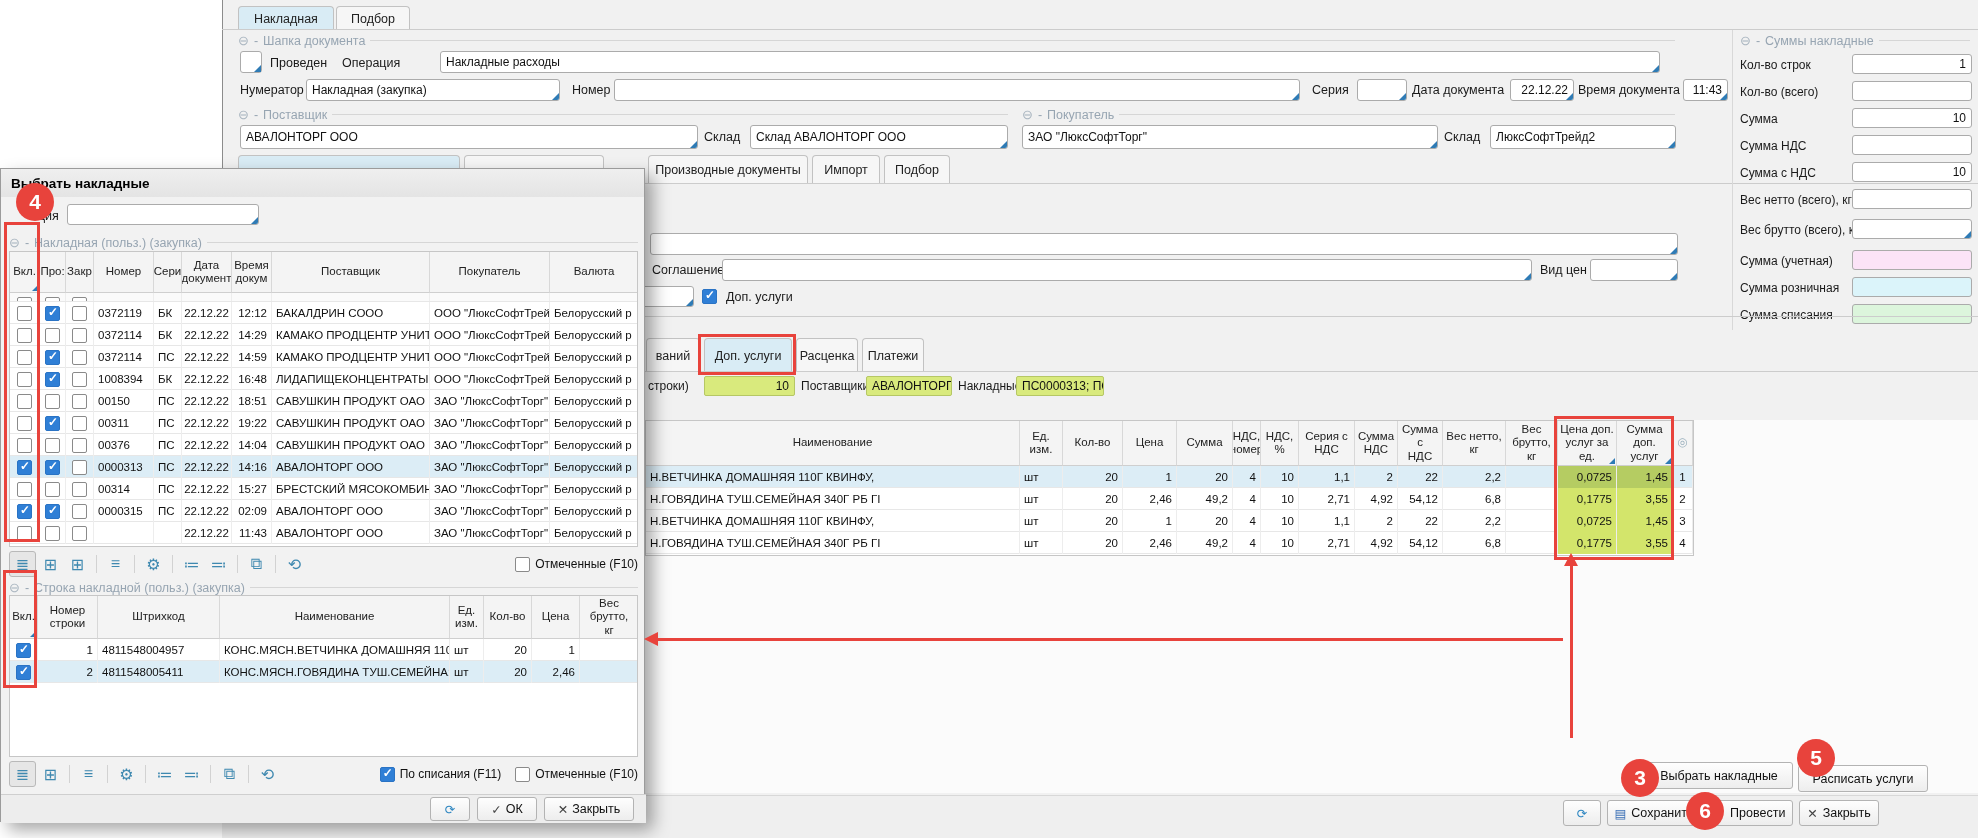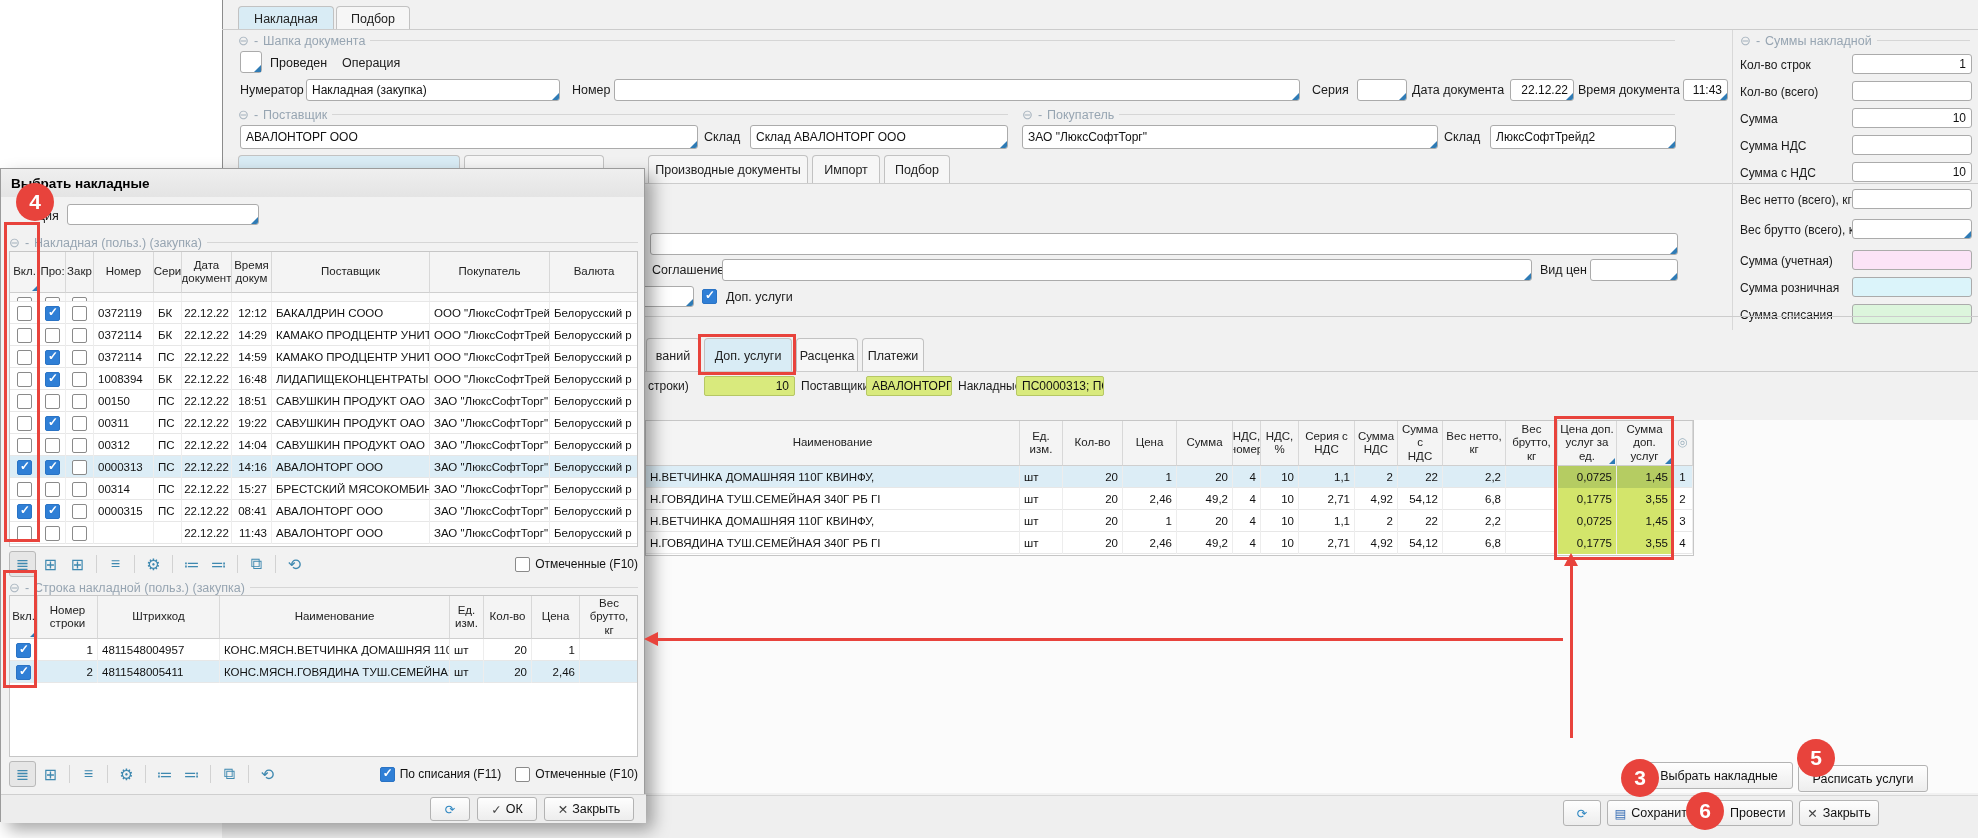--- a/index.html
+++ b/index.html
@@ -84,20 +84,21 @@
   <div class="grp" style="left:238px;top:33px;width:1437px;">
     <span class="gico">⊖</span>
       <span>-</span>
     <span>Шапка документа</span>
       <span class="ln"></span>
     </div>
 
   <div class="cbf" style="left:240px;top:51px;"></div>
   <div class="lbl" style="left:270px;top:56px;">Проведен</div>
   <div class="lbl" style="left:342px;top:56px;">Операция</div>
+  <div class="fld corner" style="left:440px;top:51px;width:1220px;height:22px;">Накладные расходы</div>
 
   <div class="lbl" style="left:240px;top:83px;">Нумератор</div>
   <div class="fld corner" style="left:306px;top:79px;width:254px;height:22px;">Накладная (закупка)</div>
   <div class="lbl" style="left:572px;top:83px;">Номер</div>
   <div class="fld corner" style="left:614px;top:79px;width:686px;height:22px;"></div>
   <div class="lbl" style="left:1312px;top:83px;">Серия</div>
   <div class="fld corner" style="left:1357px;top:79px;width:50px;height:22px;"></div>
   <div class="lbl" style="left:1412px;top:83px;">Дата документа</div>
   <div class="fld corner r" style="left:1510px;top:79px;width:64px;height:22px;">22.12.22</div>
   <div class="lbl" style="left:1578px;top:83px;">Время документа</div>
@@ -133,21 +134,21 @@
     </div>
   <div class="tab" style="left:884px;top:155px;width:66px;height:28px;">
     <span>Подбор</span>
     </div>
   <div class="hline" style="left:222px;top:183px;width:1756px;"></div>
 
   <div class="abs" style="left:1732px;top:30px;width:1px;height:300px;background:#d8d8d8;"></div>
   <div class="grp" style="left:1740px;top:33px;width:230px;">
     <span class="gico">⊖</span>
       <span>-</span>
-    <span>Суммы накладной</span>
+    <span>Суммы накладные</span>
       <span class="ln"></span>
     </div>
   <div id="totals">
       <div class="lbl" style="left: 1740px; top: 58px; font-size: 12px;">Кол-во строк</div>
       <div class="fld r" style="left: 1852px; top: 54px; width: 120px; height: 20px; background: rgb(255, 255, 255);">1</div>
       <div class="lbl" style="left: 1740px; top: 85px; font-size: 12px;">Кол-во (всего)</div>
       <div class="fld r" style="left: 1852px; top: 81px; width: 120px; height: 20px; background: rgb(255, 255, 255);"></div>
       <div class="lbl" style="left: 1740px; top: 112px; font-size: 12px;">Сумма</div>
       <div class="fld r" style="left: 1852px; top: 108px; width: 120px; height: 20px; background: rgb(255, 255, 255);">10</div>
       <div class="lbl" style="left: 1740px; top: 139px; font-size: 12px;">Сумма НДС</div>
@@ -478,21 +479,21 @@
         <div class="trow">
           <div class="td c" style="width: 30px;">
             <span class="cb"></span>
           </div>
           <div class="td c" style="width: 26px;">
             <span class="cb"></span>
           </div>
           <div class="td c" style="width: 28px;">
             <span class="cb"></span>
           </div>
-          <div class="td " style="width: 60px;">00312</div>
+          <div class="td " style="width: 60px;">00376</div>
           <div class="td " style="width: 28px;">ПС</div>
           <div class="td c" style="width: 50px;">22.12.22</div>
           <div class="td r" style="width: 40px;">14:04</div>
           <div class="td " style="width: 158px;">САВУШКИН ПРОДУКТ ОАО</div>
           <div class="td " style="width: 120px;">ЗАО "ЛюксСофтТорг"</div>
           <div class="td " style="width: 89px;">Белорусский р</div>
         </div>
         <div class="trow sel">
           <div class="td c" style="width: 30px;">
             <span class="cb on"></span>
@@ -535,21 +536,21 @@
           </div>
           <div class="td c" style="width: 26px;">
             <span class="cb on"></span>
           </div>
           <div class="td c" style="width: 28px;">
             <span class="cb"></span>
           </div>
           <div class="td " style="width: 60px;">0000315</div>
           <div class="td " style="width: 28px;">ПС</div>
           <div class="td c" style="width: 50px;">22.12.22</div>
-          <div class="td r" style="width: 40px;">08:41</div>
+          <div class="td r" style="width: 40px;">02:09</div>
           <div class="td " style="width: 158px;">АВАЛОНТОРГ ООО</div>
           <div class="td " style="width: 120px;">ЗАО "ЛюксСофтТорг"</div>
           <div class="td " style="width: 89px;">Белорусский р</div>
         </div>
         <div class="trow">
           <div class="td c" style="width: 30px;">
             <span class="cb"></span>
           </div>
           <div class="td c" style="width: 26px;">
             <span class="cb"></span>

